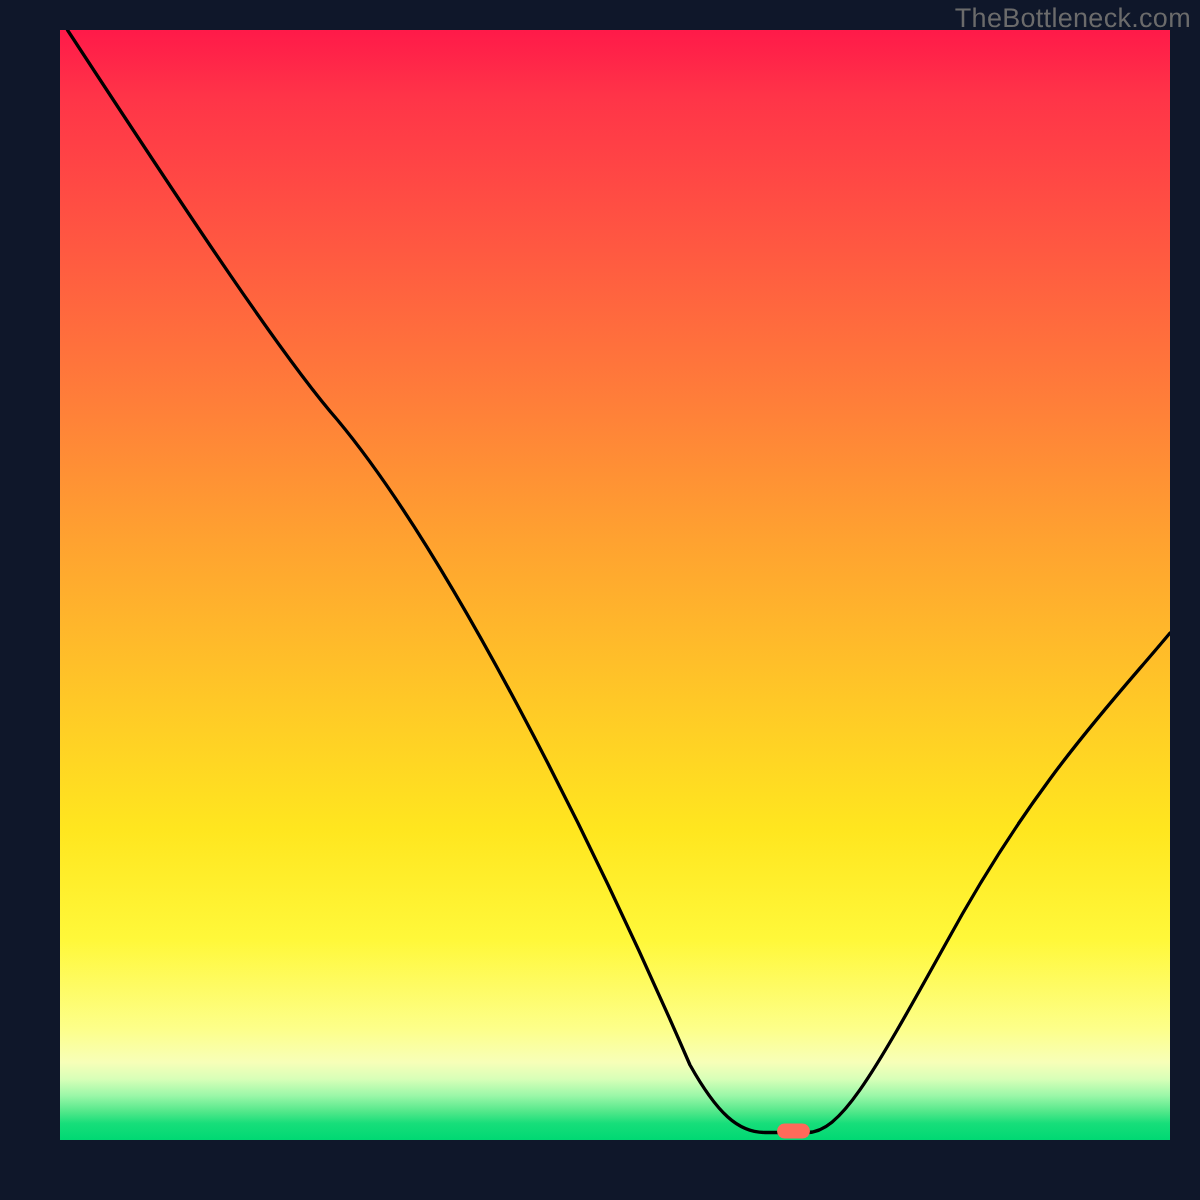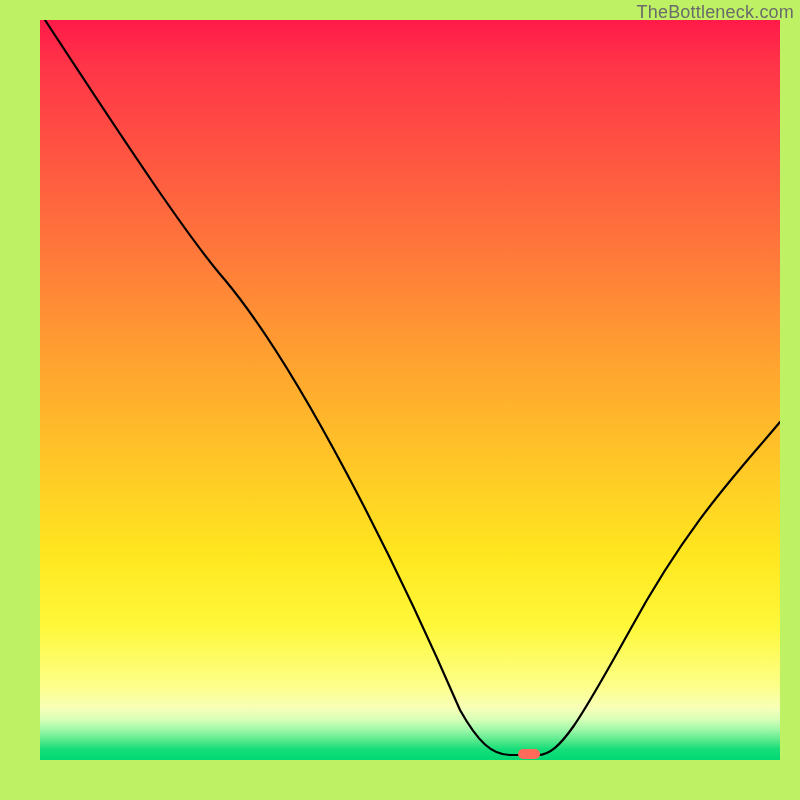--- a/index.html
+++ b/index.html
@@ -8,21 +8,21 @@
     width: 800px;
     height: 800px;
     background: #000;
     overflow: hidden;
     font-family: Arial, Helvetica, sans-serif;
   }
   .frame {
     position: relative;
     width: 800px;
     height: 800px;
-    background: #bef264;
+    background: #0f172a;
   }
   
   .plot {
     position: absolute;
     left: 40px;
     top: 20px;
     width: 740px;   
     height: 740px;  
     
     background: linear-gradient(

